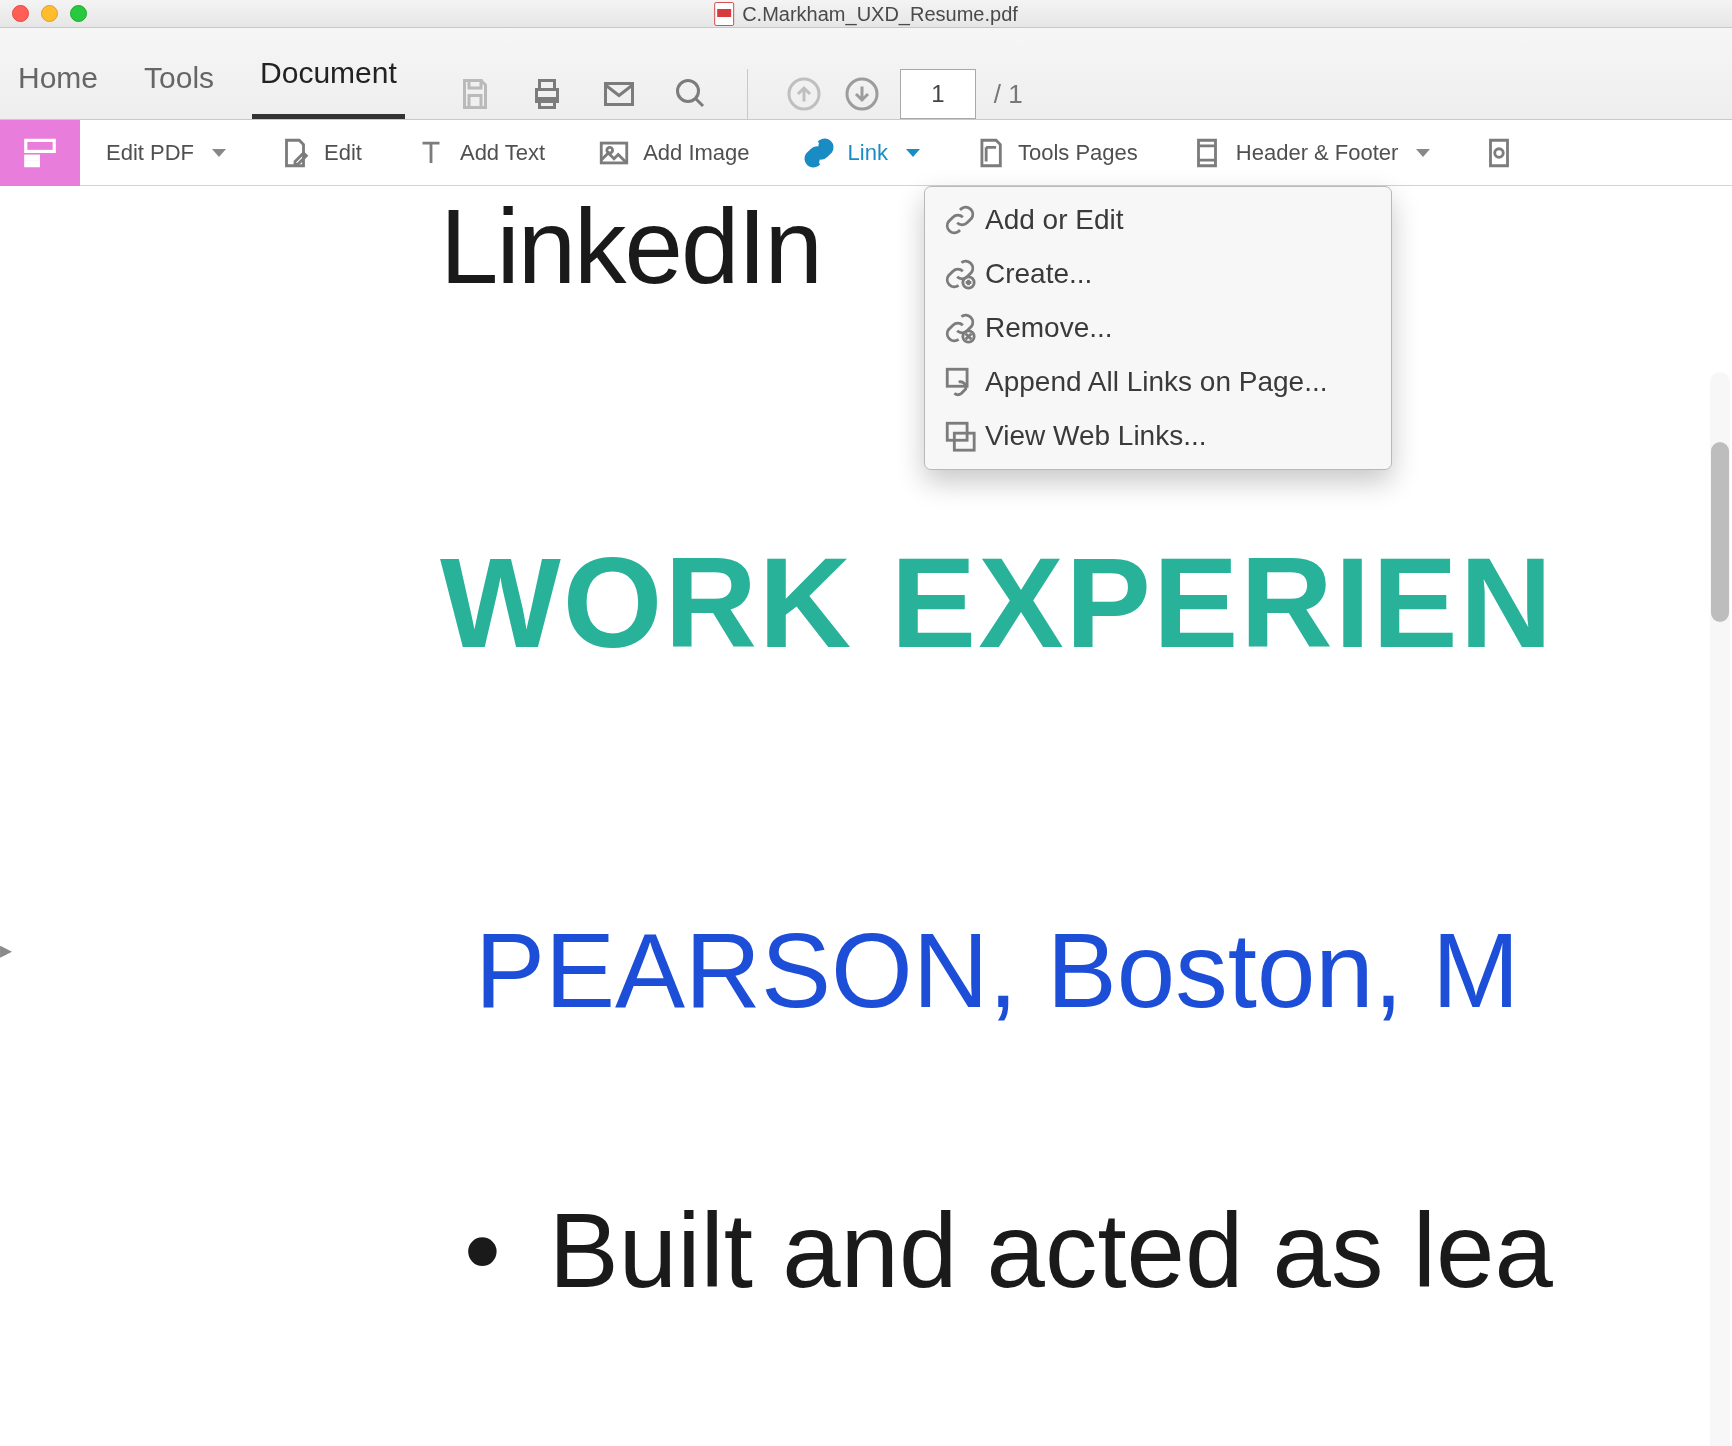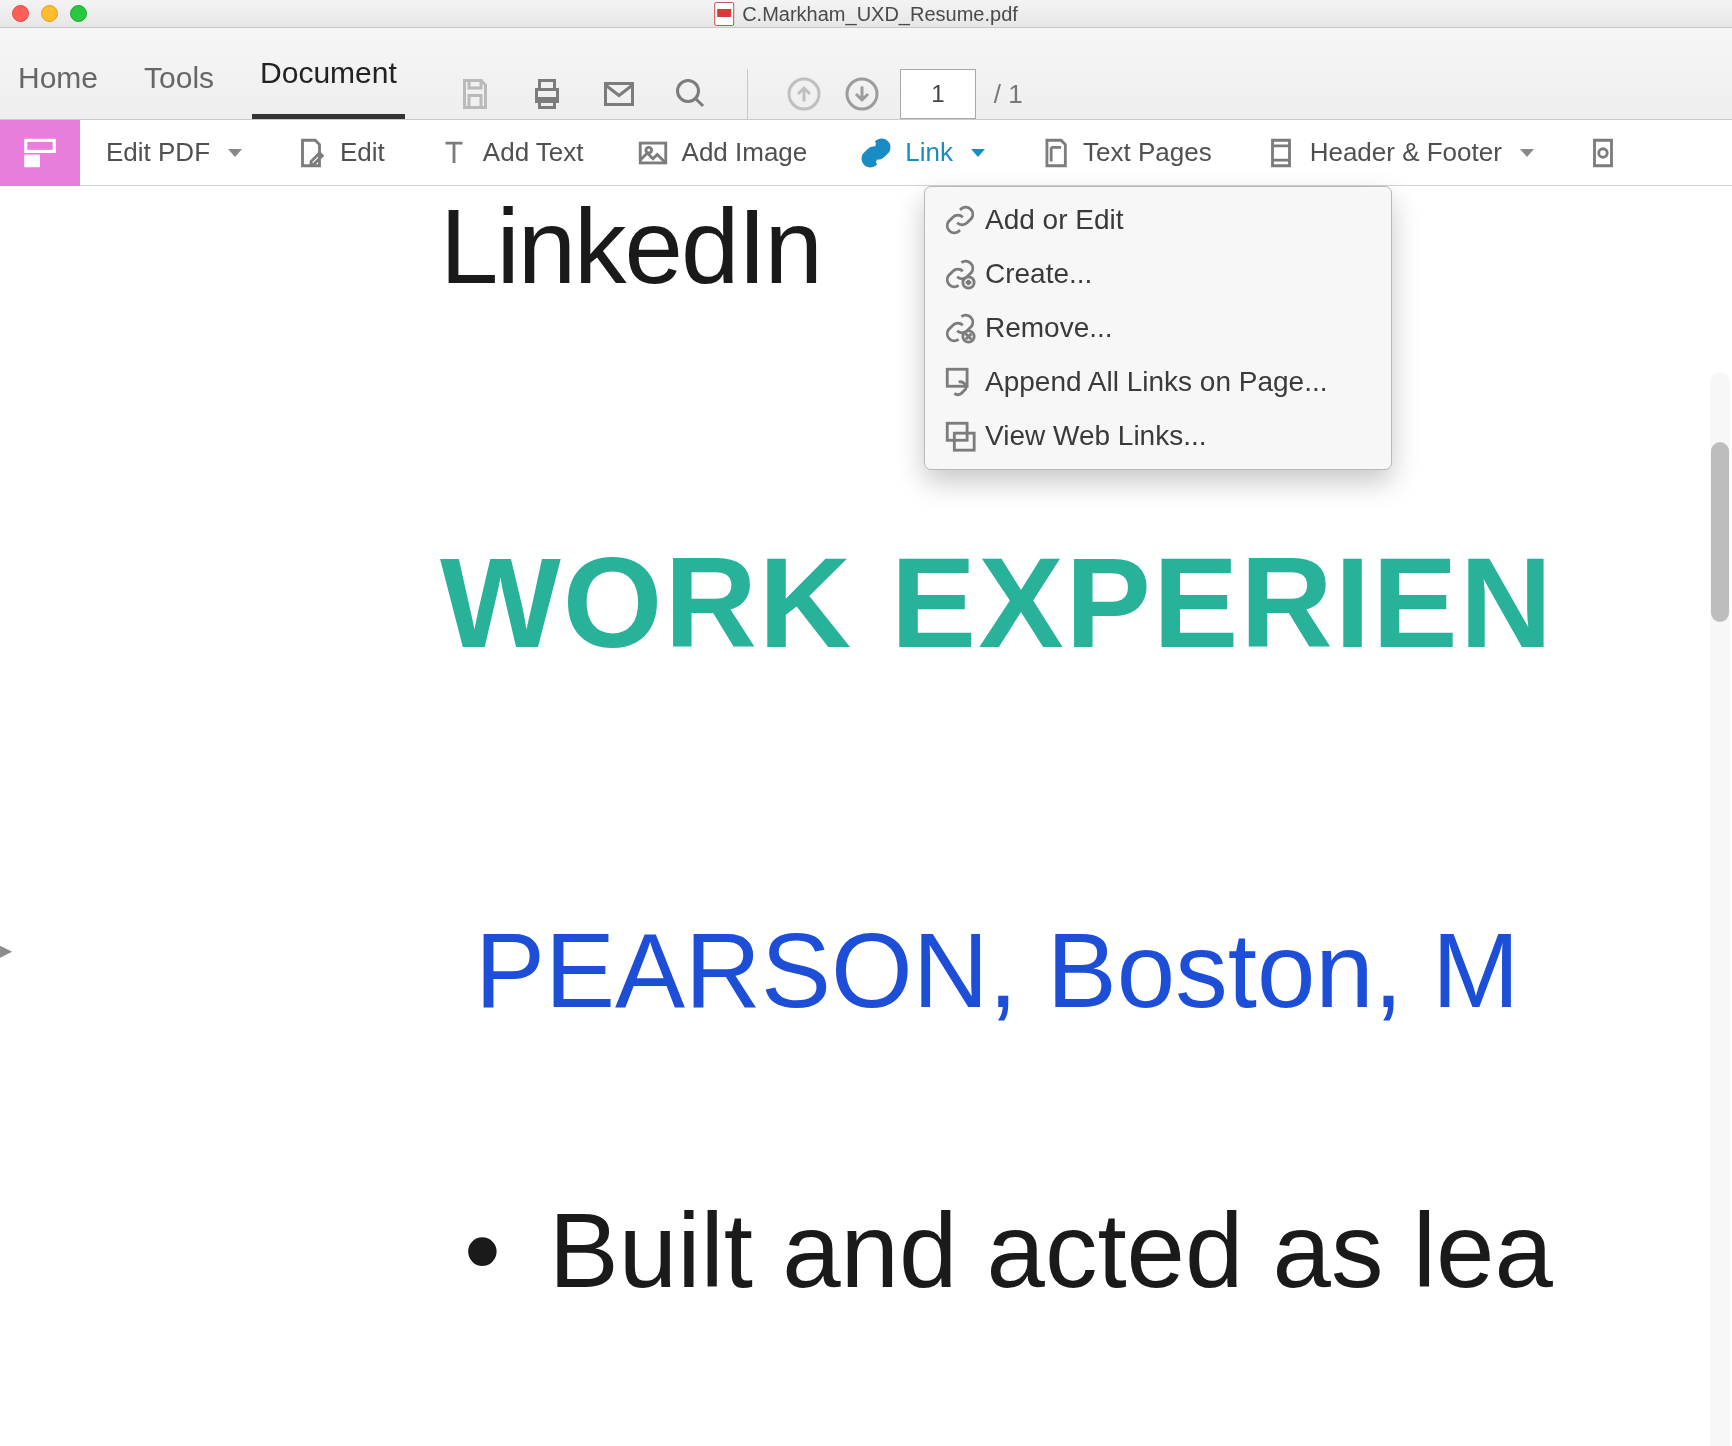--- a/index.html
+++ b/index.html
@@ -132,21 +132,21 @@
       align-items: center;
       justify-content: center;
     }
     .panel-toggle svg { width: 38px; height: 38px; }
     .edit-group {
       display: flex;
       align-items: center;
       height: 100%;
       padding: 0 26px;
       gap: 12px;
-      font-size: 26px;
+      font-size: 22px;
       color: #505050;
       cursor: pointer;
       white-space: nowrap;
     }
     .edit-group svg.tool-icon { width: 34px; height: 34px; }
     .edit-group.link-open { color: #1a8cc4; }
     .edit-group.link-open svg { stroke: #1a8cc4; fill: #1a8cc4; }
     .dropdown-caret {
       width: 0; height: 0;
       border-left: 7px solid transparent;
@@ -372,21 +372,21 @@
       </svg>
     <span>Link</span>
     <span class="dropdown-caret" style="border-top-color:#1a8cc4"></span>
   </div>
 
   <div class="edit-group">
     <svg class="tool-icon" viewBox="0 0 24 24" fill="none" stroke="#7c7c7c" stroke-width="2">
         <path d="M7 3h10l3 3v15H7z"></path>
         <path d="M10 8h7M10 8v10"></path>
       </svg>
-    <span>Text Pages</span>
+    <span>Tools Pages</span>
   </div>
 
   <div class="edit-group">
     <svg class="tool-icon" viewBox="0 0 24 24" fill="none" stroke="#7c7c7c" stroke-width="2">
         <path d="M6 3h12v18H6z"></path>
         <path d="M6 7h12M6 17h12"></path>
       </svg>
     <span>Header &amp; Footer</span>
     <span class="dropdown-caret"></span>
   </div>

